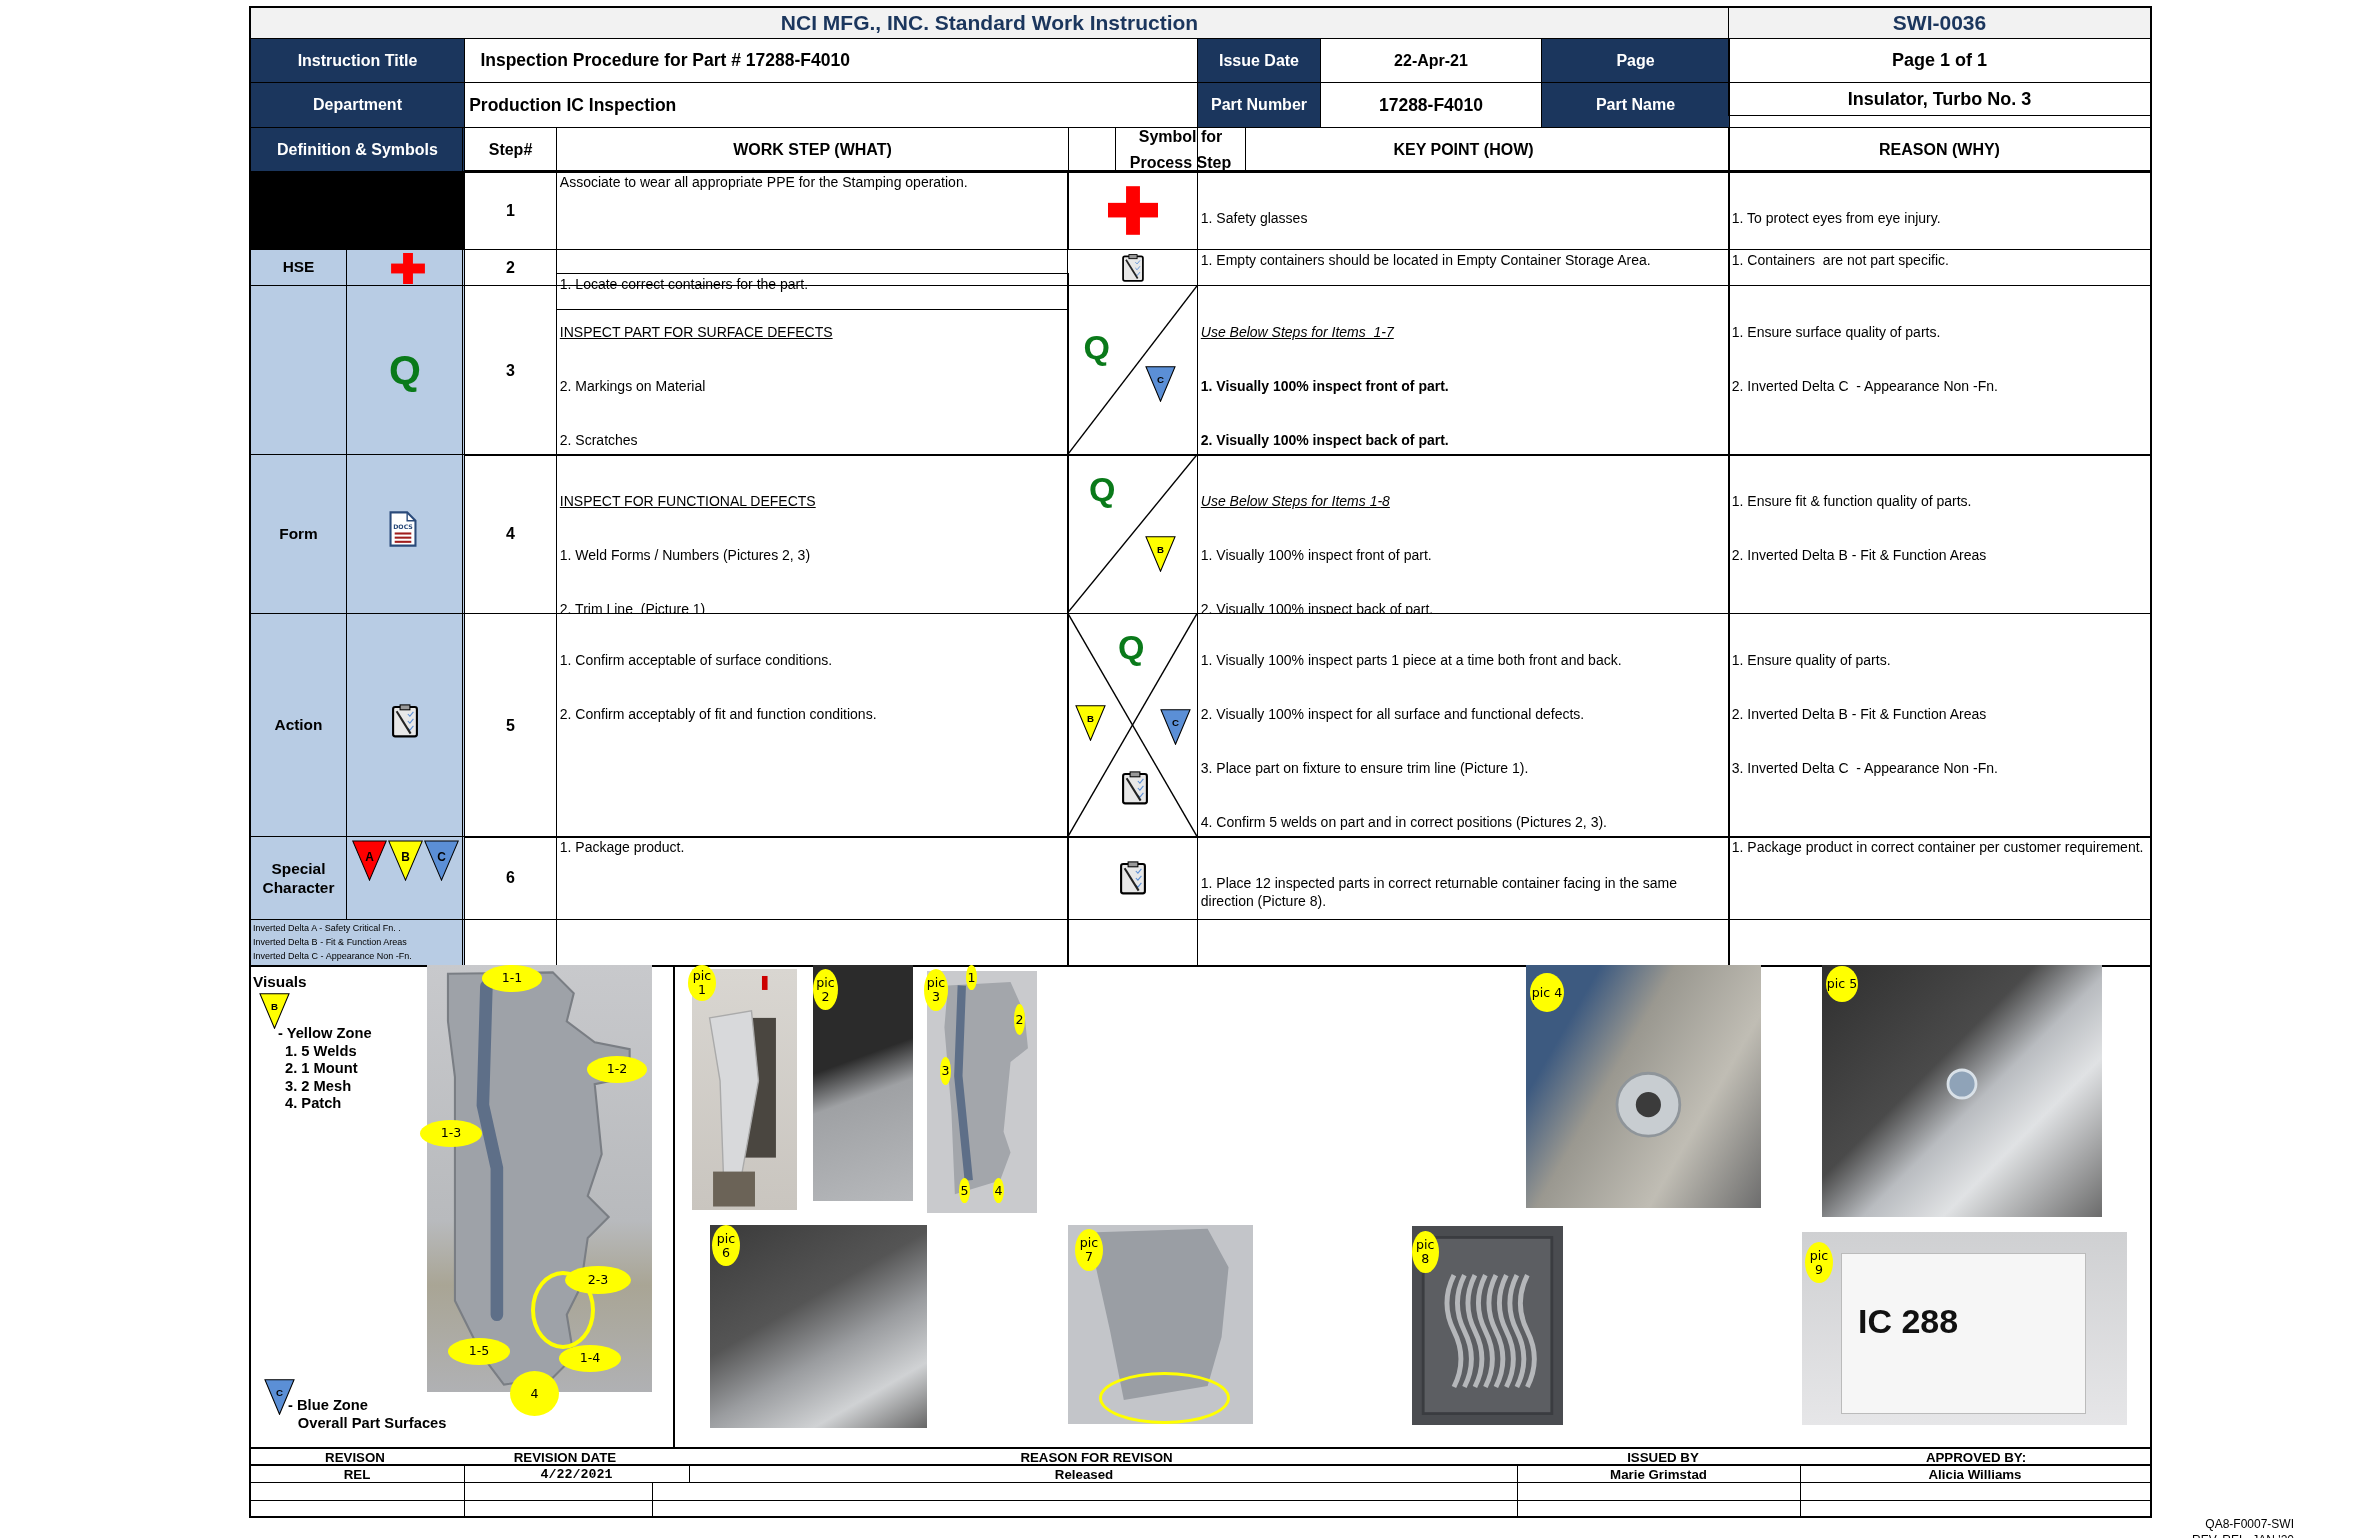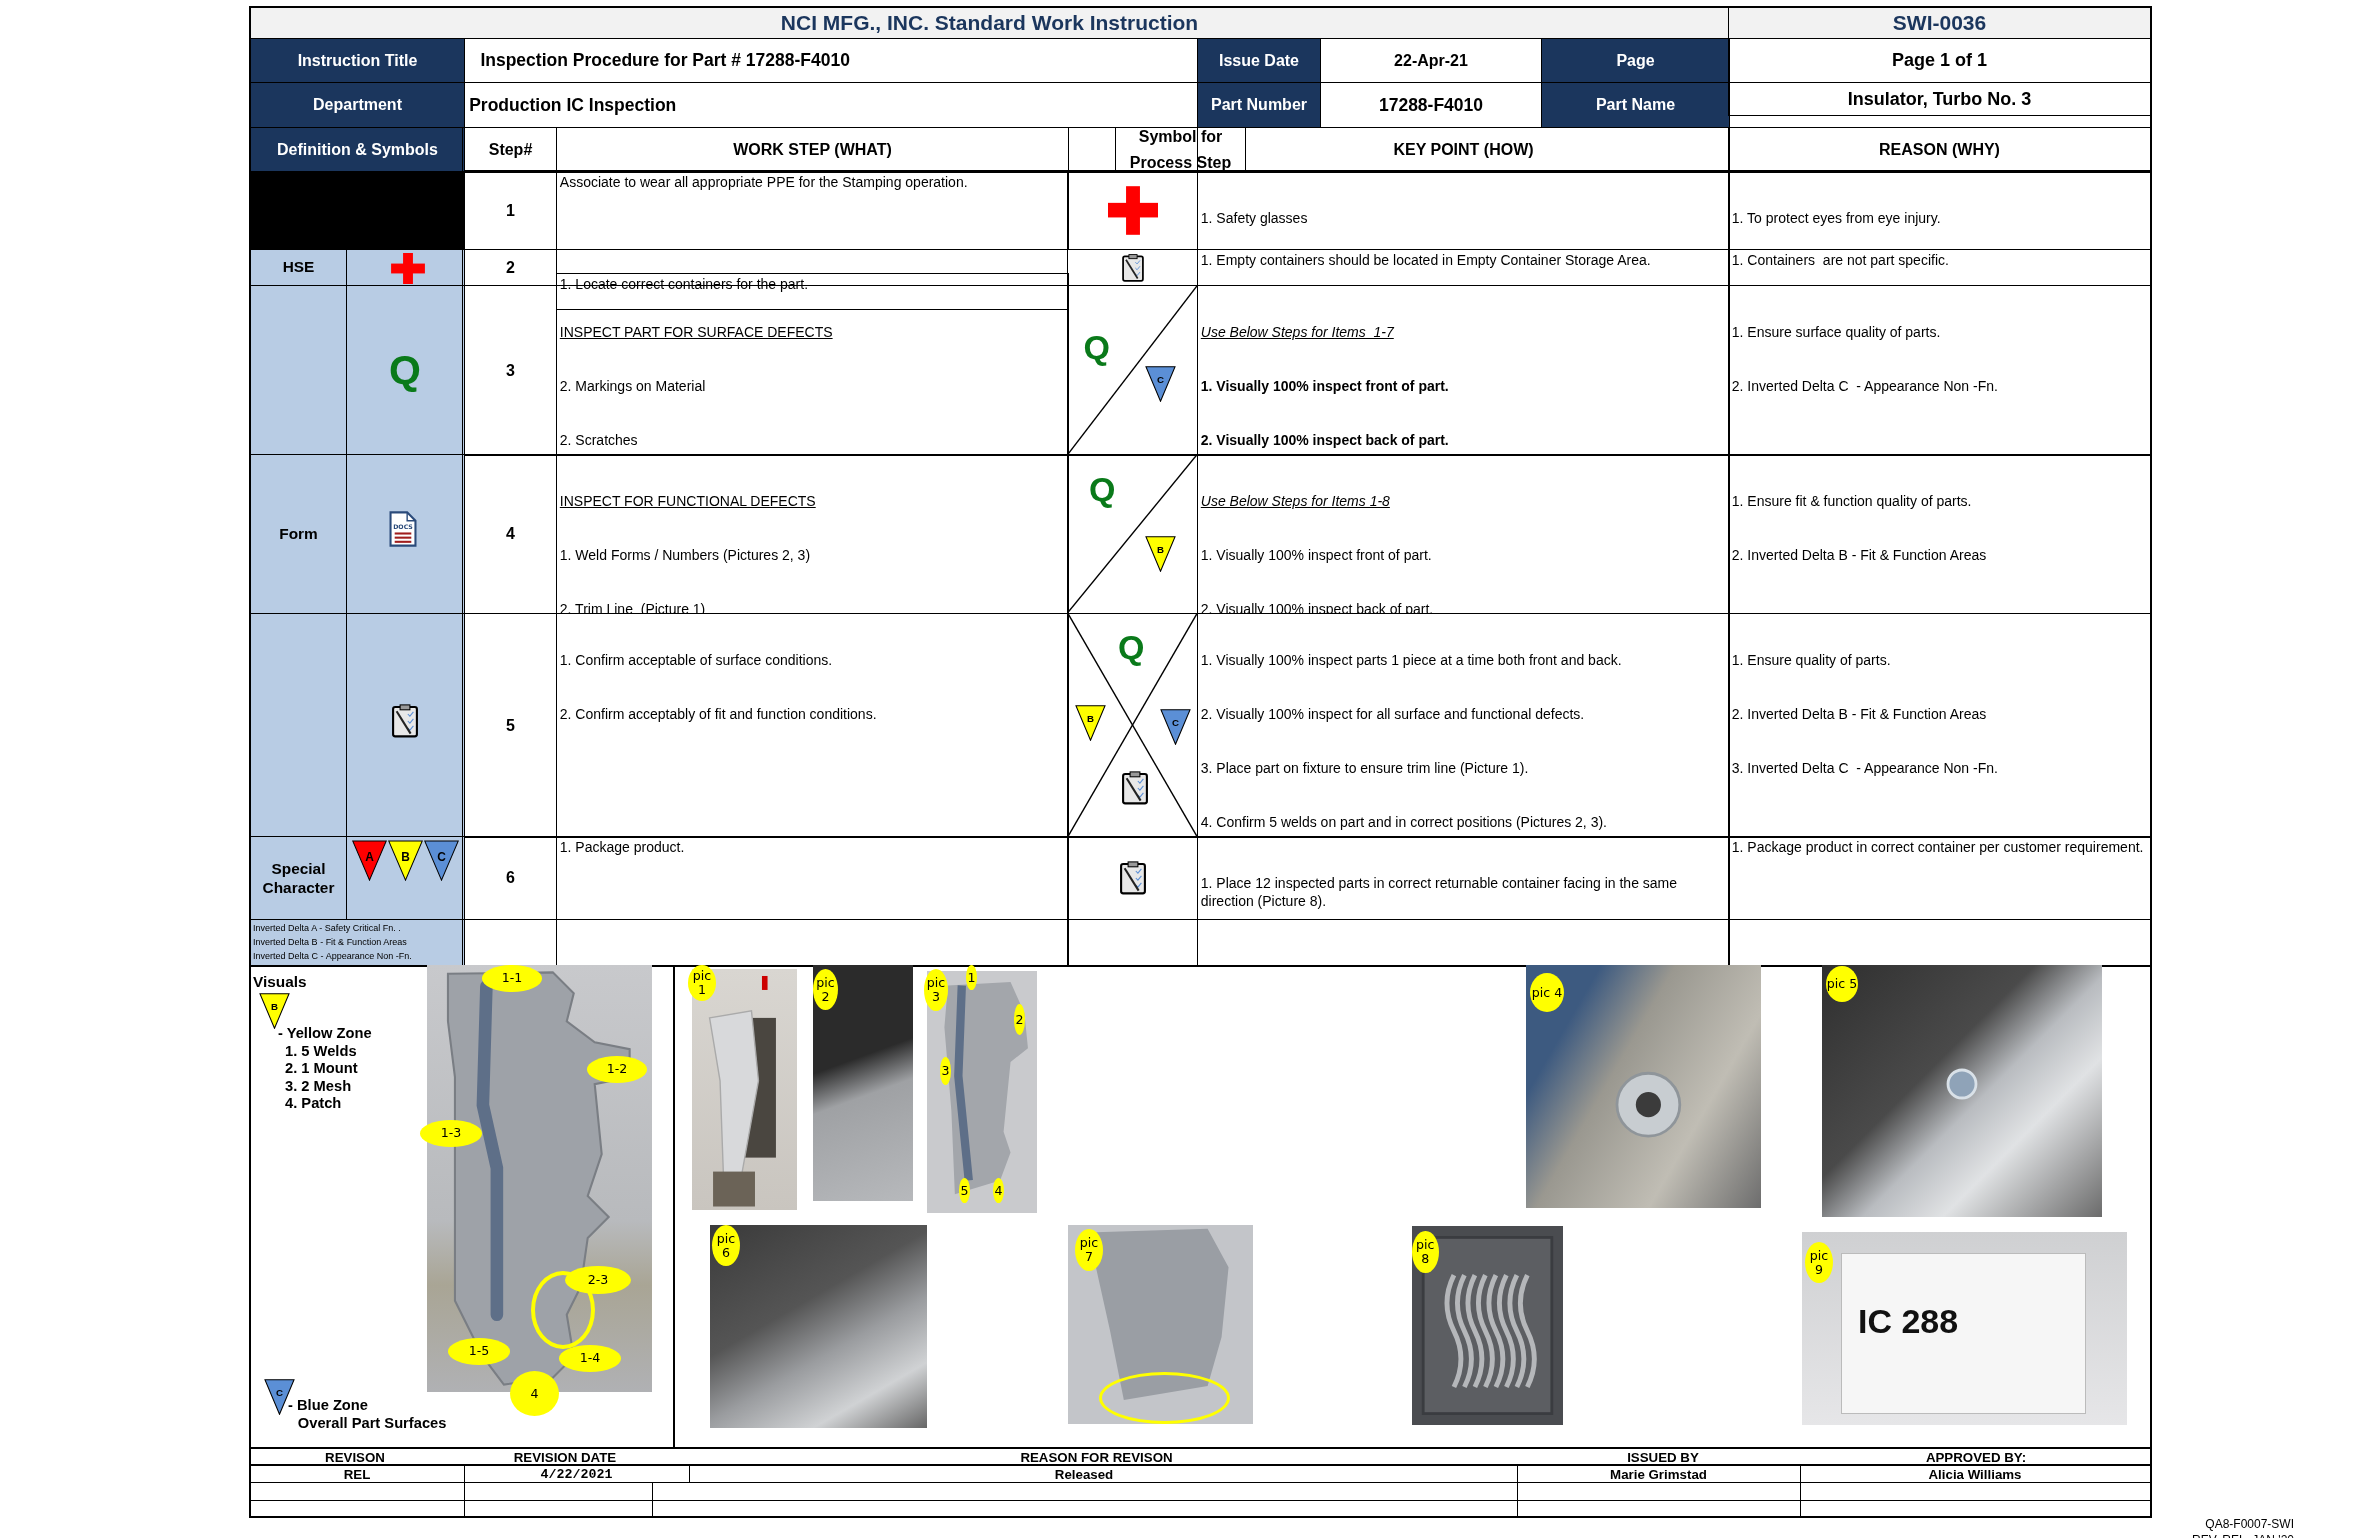--- a/index.html
+++ b/index.html
@@ -78,20 +78,21 @@
         <path d="M26 2 V14 H38" fill="none" stroke="#2a4a7a" stroke-width="2"></path>
         <text x="20" y="26" font-size="9" text-anchor="middle" fill="#2a4a7a" font-family="DejaVu Sans, sans-serif" font-weight="bold">DOCS</text>
         <rect x="8" y="31" width="24" height="3" fill="#a01d1d"></rect>
         <rect x="8" y="37" width="24" height="3" fill="#a01d1d"></rect>
         <rect x="8" y="43" width="24" height="3" fill="#a01d1d"></rect>
       </svg>
   </div>
 </div>
 
 <div class="cell light" style="left:250px;top:613px;width:215px;height:225px;">
+  <div class="abs center bold" style="left:0;top:0;width:95px;height:222px;font-size:15.4px;">Action</div>
   <div class="abs" style="left:95px;top:0;width:1.4px;height:225px;background:#000;"></div>
   <div class="abs" style="left:140px;top:90px;">
     <svg width="28" height="34" viewBox="0 0 40 48">
         <rect x="3" y="4" width="34" height="42" rx="3" fill="#e8e8e8" stroke="#000" stroke-width="3"></rect>
         <rect x="13" y="1" width="14" height="7" fill="#999" stroke="#000" stroke-width="1.5"></rect>
         <path d="M24 14 l3 3 l5-6 M24 24 l3 3 l5-6 M24 34 l3 3 l5-6" stroke="#5b8fd6" stroke-width="1.5" fill="none"></path>
         <path d="M8 10 L28 42" stroke="#222" stroke-width="3"></path>
       </svg>
   </div>
 </div>

